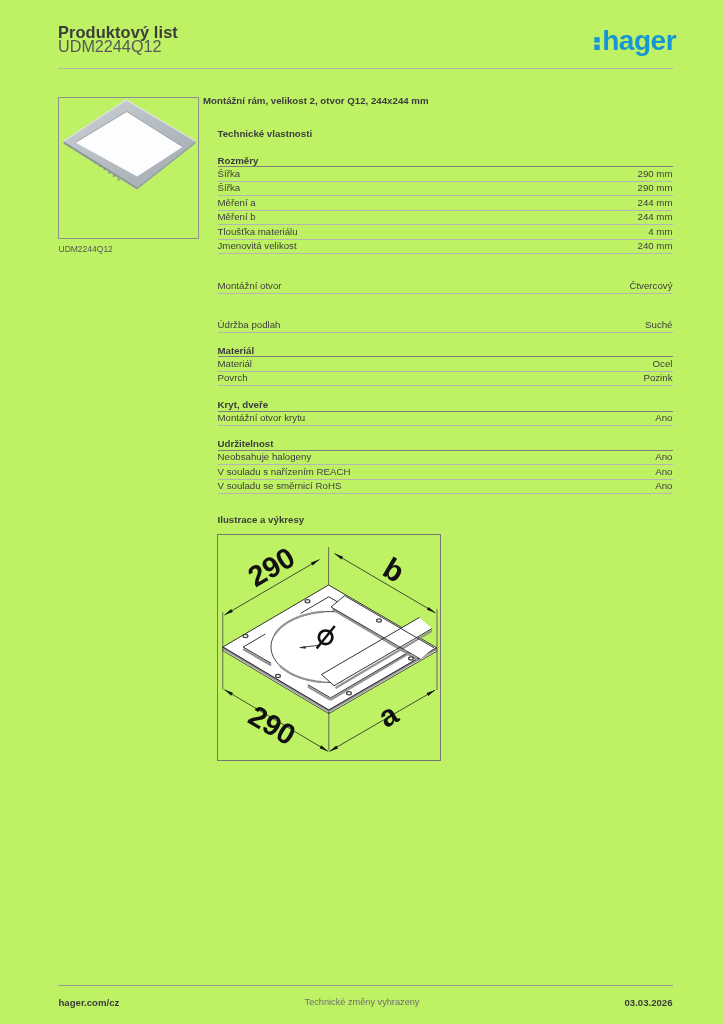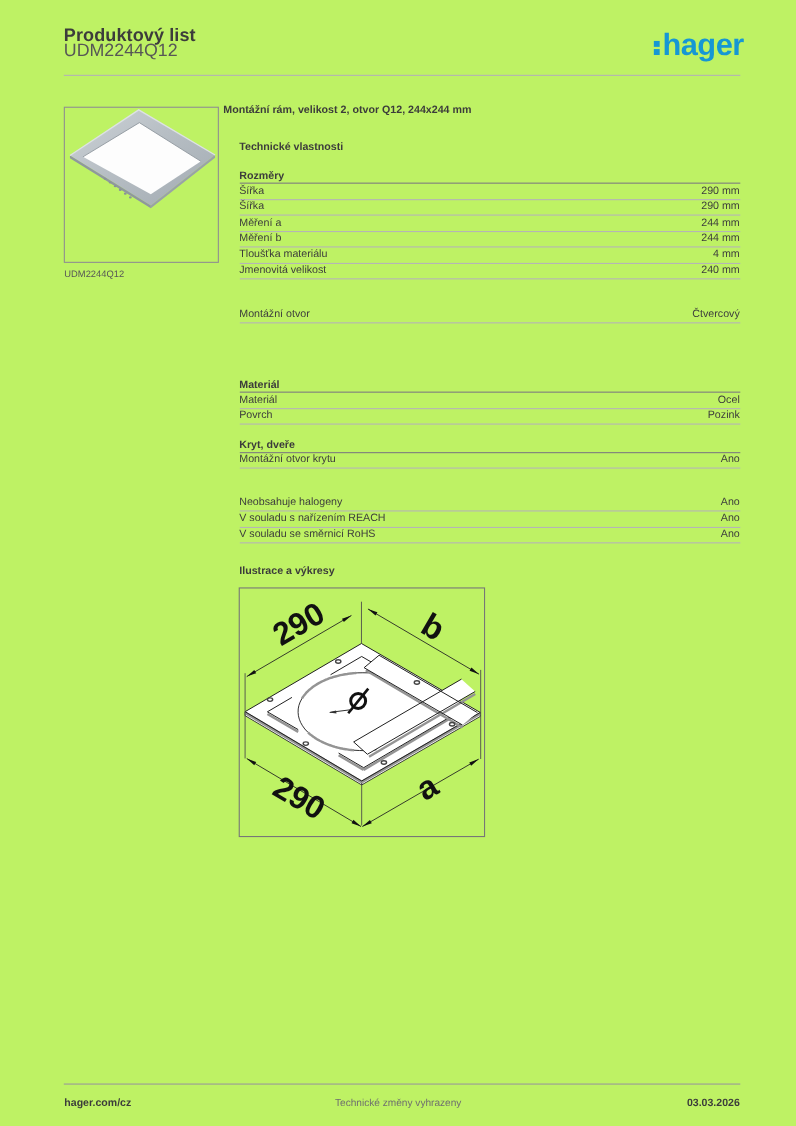--- a/index.html
+++ b/index.html
@@ -85,34 +85,39 @@
         <span class="tr">4 mm</span>
       </div>
 <div class="trow" style="top:240.6px">
         <span class="tl">Jmenovitá velikost</span>
         <span class="tr">240 mm</span>
       </div>
 <div class="trow" style="top:280.4px">
         <span class="tl">Montážní otvor</span>
         <span class="tr">Čtvercový</span>
       </div>
+<div class="trow" style="top:319.0px">
+        <span class="tl">Údržba podlah</span>
+        <span class="tr">Suché</span>
+      </div>
 <div class="shead" style="top:344.7px">Materiál</div>
 <div class="trow" style="top:358.0px">
         <span class="tl">Materiál</span>
         <span class="tr">Ocel</span>
       </div>
 <div class="trow" style="top:372.6px">
         <span class="tl">Povrch</span>
         <span class="tr">Pozink</span>
       </div>
 <div class="shead" style="top:399.3px">Kryt, dveře</div>
 <div class="trow" style="top:412.5px">
         <span class="tl">Montážní otvor krytu</span>
         <span class="tr">Ano</span>
       </div>
+<div class="shead" style="top:438.3px">Udržitelnost</div>
 <div class="trow" style="top:451.5px">
         <span class="tl">Neobsahuje halogeny</span>
         <span class="tr">Ano</span>
       </div>
 <div class="trow" style="top:466.1px">
         <span class="tl">V souladu s nařízením REACH</span>
         <span class="tr">Ano</span>
       </div>
 <div class="trow" style="top:480.6px">
         <span class="tl">V souladu se směrnicí RoHS</span>

